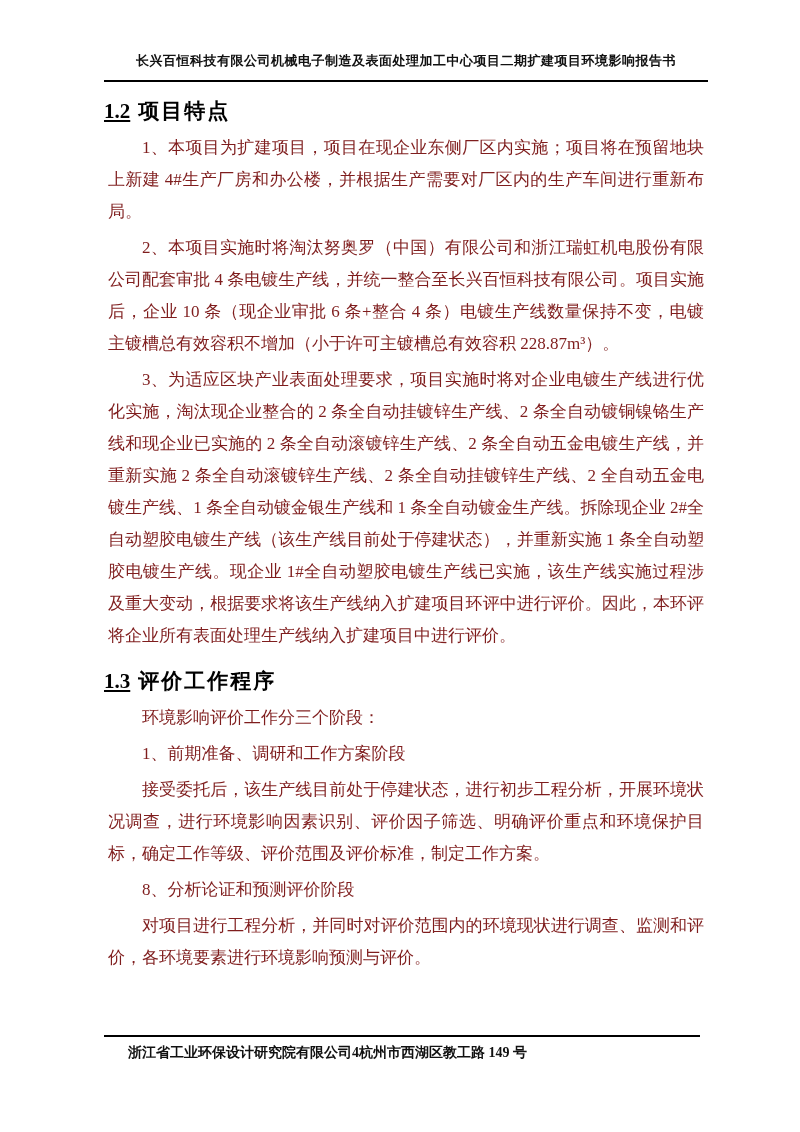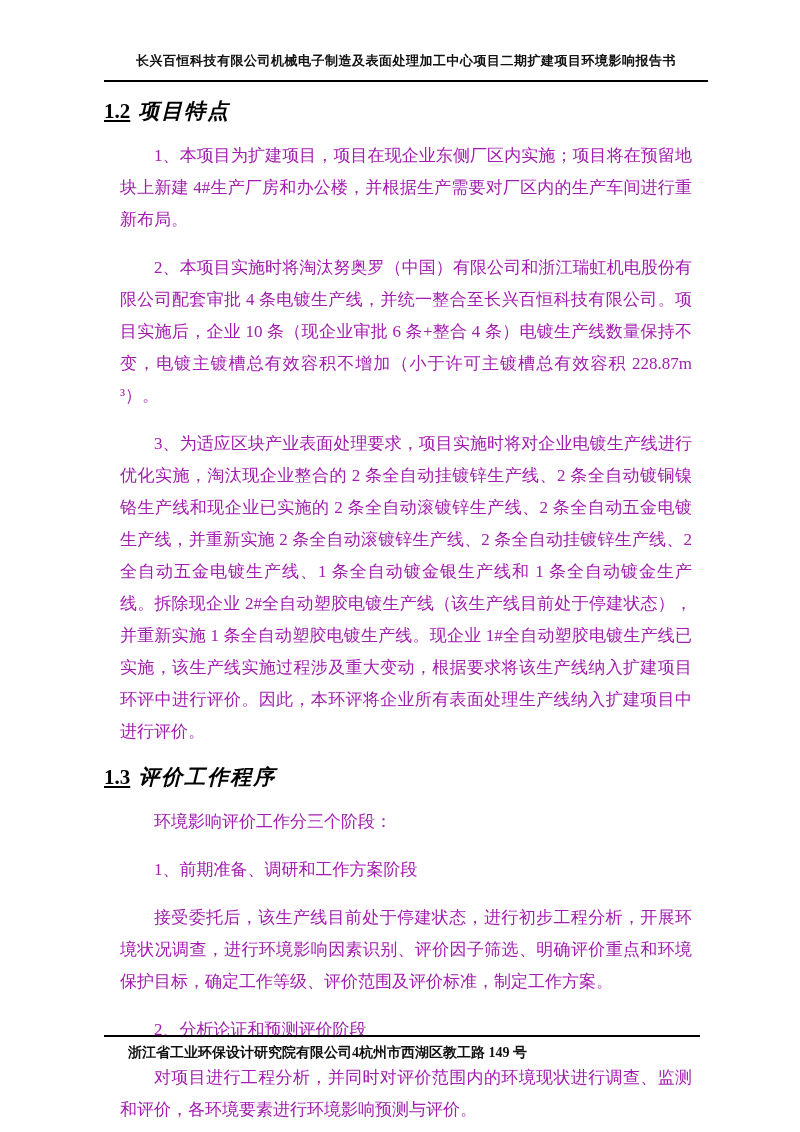--- a/index.html
+++ b/index.html
@@ -49,30 +49,29 @@
     color: #000000;
   }
   h2.sec-heading .sec-num {
     font-family: "Liberation Serif", "DejaVu Serif", serif;
     margin-right: 8px;
     text-decoration: underline;
   }
   h2.sec-heading .sec-title {
     font-family: "Liberation Sans", "DejaVu Sans", sans-serif;
     letter-spacing: 2px;
-    font-style: italic;
   }
   p.body-par {
-    margin: 16px;
+    margin: 4px;
     font-size: 17px;
     line-height: 32px;
     text-indent: 2em;
     text-align: justify;
     word-break: break-all;
-    color: #a21caf;
+    color: #7f1d1d;
   }
   .doc-footer {
     position: absolute;
     left: 104px;
     right: 100px;
     top: 1035px;
     border-top: 2px solid #000000;
     padding: 7px 38px 0 24px;
     display: flex;
     justify-content: flex-start;
@@ -104,21 +103,21 @@
     <p class="body-par">2、本项目实施时将淘汰努奥罗（中国）有限公司和浙江瑞虹机电股份有限公司配套审批 4 条电镀生产线，并统一整合至长兴百恒科技有限公司。项目实施后，企业 10 条（现企业审批 6 条+整合 4 条）电镀生产线数量保持不变，电镀主镀槽总有效容积不增加（小于许可主镀槽总有效容积 228.87m³）。</p>
     <p class="body-par">3、为适应区块产业表面处理要求，项目实施时将对企业电镀生产线进行优化实施，淘汰现企业整合的 2 条全自动挂镀锌生产线、2 条全自动镀铜镍铬生产线和现企业已实施的 2 条全自动滚镀锌生产线、2 条全自动五金电镀生产线，并重新实施 2 条全自动滚镀锌生产线、2 条全自动挂镀锌生产线、2 全自动五金电镀生产线、1 条全自动镀金银生产线和 1 条全自动镀金生产线。拆除现企业 2#全自动塑胶电镀生产线（该生产线目前处于停建状态），并重新实施 1 条全自动塑胶电镀生产线。现企业 1#全自动塑胶电镀生产线已实施，该生产线实施过程涉及重大变动，根据要求将该生产线纳入扩建项目环评中进行评价。因此，本环评将企业所有表面处理生产线纳入扩建项目中进行评价。</p>
 
     <h2 class="sec-heading">
       <span class="sec-num">1.3</span><span class="sec-title">评价工作程序</span>
     </h2>
 
     <p class="body-par">环境影响评价工作分三个阶段：</p>
     <p class="body-par">1、前期准备、调研和工作方案阶段</p>
     <p class="body-par">接受委托后，该生产线目前处于停建状态，进行初步工程分析，开展环境状况调查，进行环境影响因素识别、评价因子筛选、明确评价重点和环境保护目标，确定工作等级、评价范围及评价标准，制定工作方案。</p>
-    <p class="body-par">2、分析论证和预测评价阶段</p>
+    <p class="body-par">8、分析论证和预测评价阶段</p>
     <p class="body-par">对项目进行工程分析，并同时对评价范围内的环境现状进行调查、监测和评价，各环境要素进行环境影响预测与评价。</p>
 
   </div>
 
   <div class="doc-footer">
     <span class="company">浙江省工业环保设计研究院有限公司</span>
     <span class="page-num">4</span>
     <span class="address">杭州市西湖区教工路 149 号</span>
   </div>
 </div>

